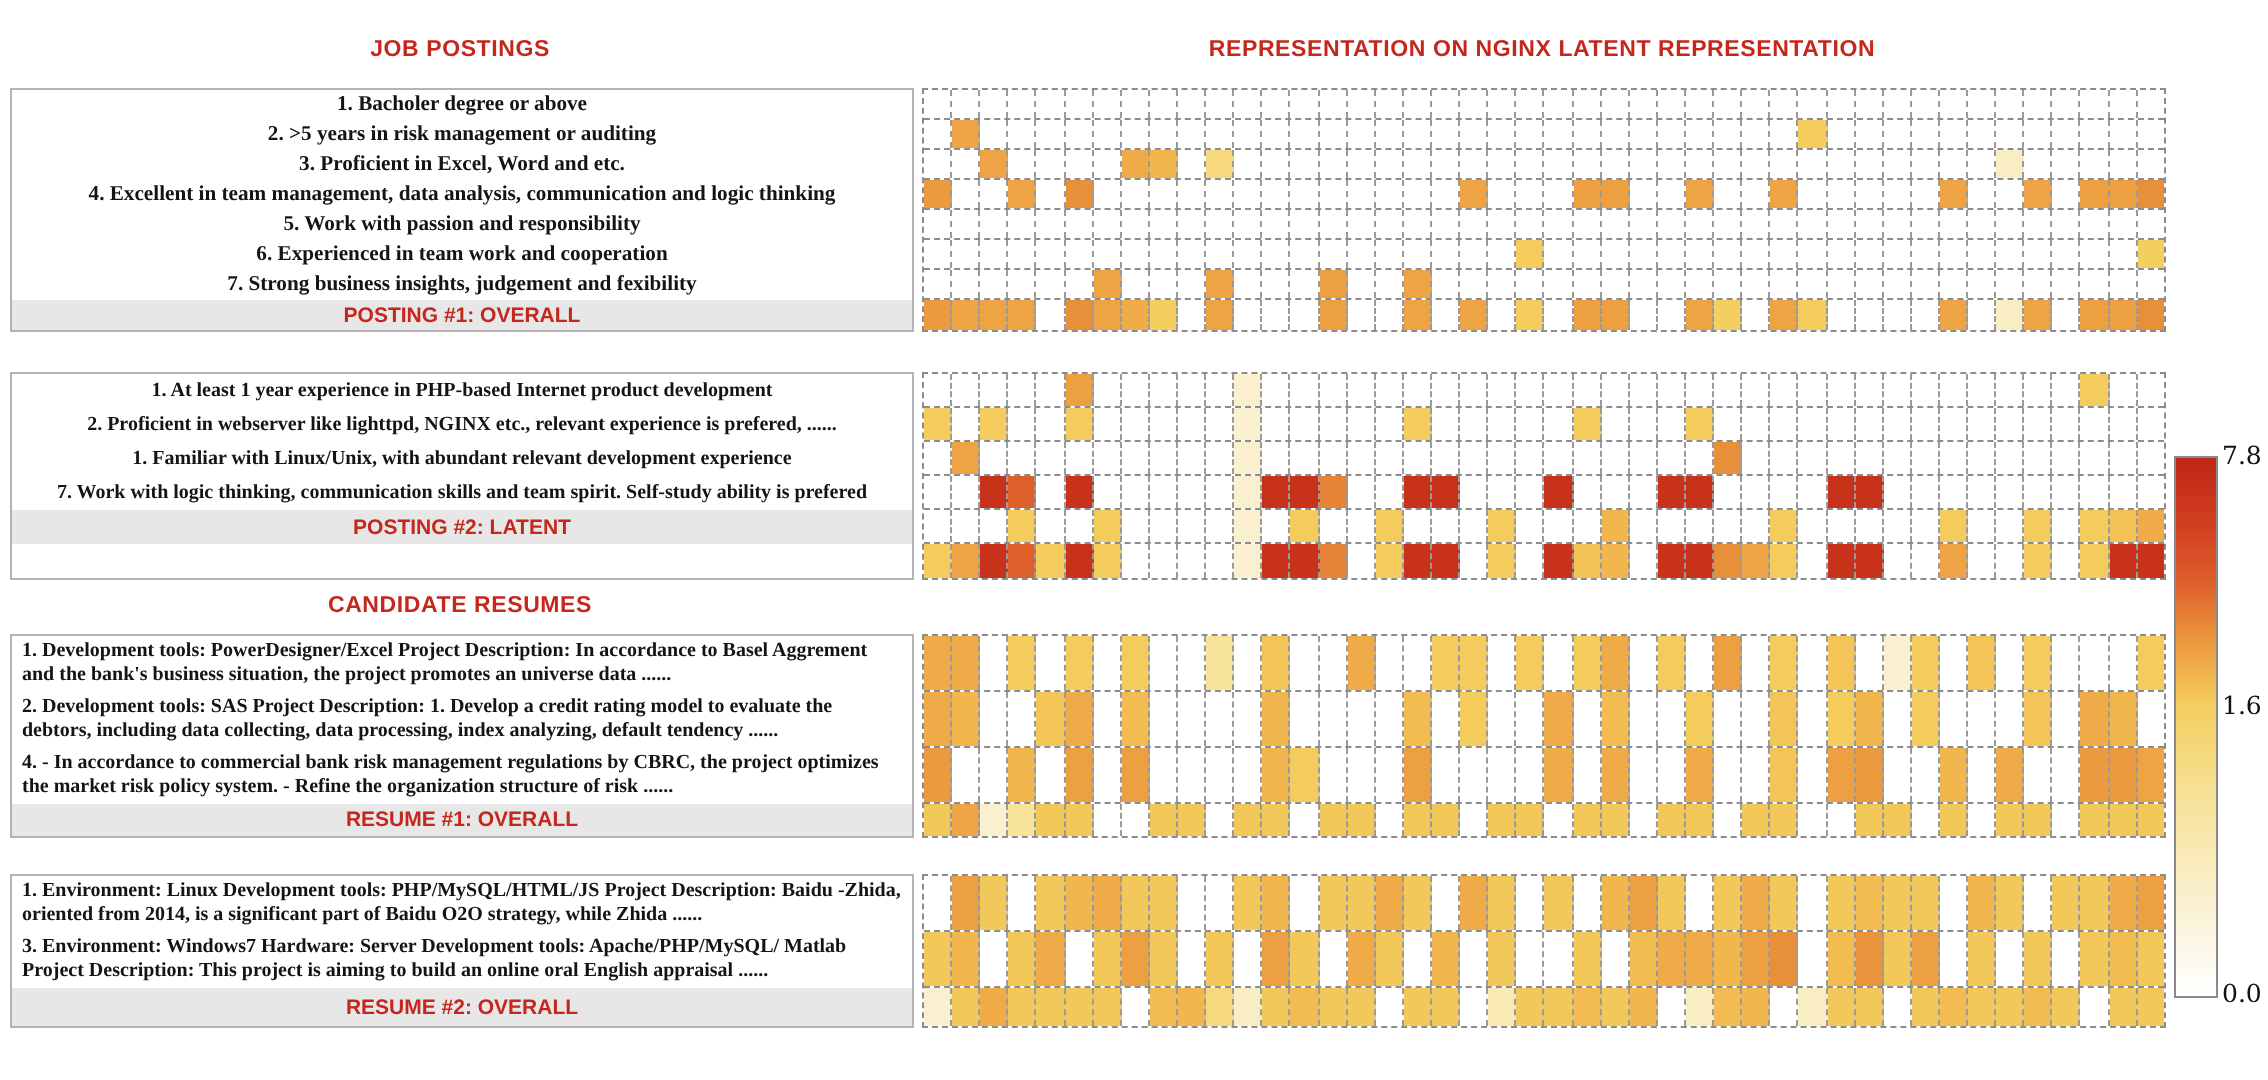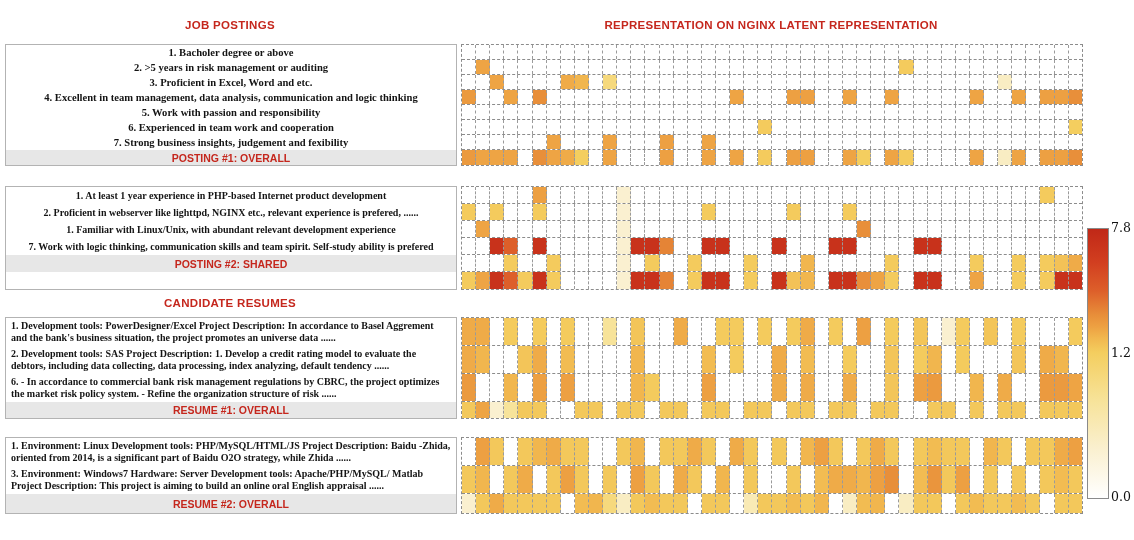--- a/index.html
+++ b/index.html
@@ -415,21 +415,21 @@
           <div class="hcell" style="background: rgb(237, 160, 66);"></div>
           <div class="hcell" style="background: rgb(237, 160, 66);"></div>
           <div class="hcell" style="background: rgb(232, 143, 58);"></div>
         </div>
       </div>
       <div class="tbox" style="top: 186px; height: 102px;">
         <div class="trow" style="height: 17px; font-size: 10px;">1. At least 1 year experience in PHP-based Internet product development</div>
         <div class="trow" style="height: 17px; font-size: 10px;">2. Proficient in webserver like lighttpd, NGINX etc., relevant experience is prefered, ......</div>
         <div class="trow" style="height: 17px; font-size: 10px;">1. Familiar with Linux/Unix, with abundant relevant development experience</div>
         <div class="trow" style="height: 17px; font-size: 10px;">7. Work with logic thinking, communication skills and team spirit. Self-study ability is prefered</div>
-        <div class="trow overall" style="height: 17px;">POSTING #2: SHARED</div>
+        <div class="trow overall" style="height: 17px;">POSTING #2: LATENT</div>
       </div>
       <div class="hmap" style="top: 186px; height: 102px;">
         <div class="hrow" style="height: 17px;">
           <div class="hcell" style="background: rgb(255, 255, 255);"></div>
           <div class="hcell" style="background: rgb(255, 255, 255);"></div>
           <div class="hcell" style="background: rgb(255, 255, 255);"></div>
           <div class="hcell" style="background: rgb(255, 255, 255);"></div>
           <div class="hcell" style="background: rgb(255, 255, 255);"></div>
           <div class="hcell" style="background: rgb(237, 160, 66);"></div>
           <div class="hcell" style="background: rgb(255, 255, 255);"></div>
@@ -698,21 +698,21 @@
           <div class="hcell" style="background: rgb(244, 203, 93);"></div>
           <div class="hcell" style="background: rgb(255, 255, 255);"></div>
           <div class="hcell" style="background: rgb(244, 203, 93);"></div>
           <div class="hcell" style="background: rgb(200, 50, 27);"></div>
           <div class="hcell" style="background: rgb(200, 50, 27);"></div>
         </div>
       </div>
       <div class="tbox" style="top: 317px; height: 100px;">
         <div class="trow left" style="height: 28px; font-size: 10px;">1. Development tools: PowerDesigner/Excel Project Description: In accordance to Basel Aggrement and the bank's business situation, the project promotes an universe data ......</div>
         <div class="trow left" style="height: 28px; font-size: 10px;">2. Development tools: SAS Project Description: 1. Develop a credit rating model to evaluate the debtors, including data collecting, data processing, index analyzing, default tendency ......</div>
-        <div class="trow left" style="height: 28px; font-size: 10px;">6. - In accordance to commercial bank risk management regulations by CBRC, the project optimizes the market risk policy system. - Refine the organization structure of risk ......</div>
+        <div class="trow left" style="height: 28px; font-size: 10px;">4. - In accordance to commercial bank risk management regulations by CBRC, the project optimizes the market risk policy system. - Refine the organization structure of risk ......</div>
         <div class="trow overall" style="height: 16px;">RESUME #1: OVERALL</div>
       </div>
       <div class="hmap" style="top: 317px; height: 100px;">
         <div class="hrow" style="height: 28px;">
           <div class="hcell" style="background: rgb(239, 171, 72);"></div>
           <div class="hcell" style="background: rgb(239, 171, 72);"></div>
           <div class="hcell" style="background: rgb(255, 255, 255);"></div>
           <div class="hcell" style="background: rgb(244, 203, 93);"></div>
           <div class="hcell" style="background: rgb(255, 255, 255);"></div>
           <div class="hcell" style="background: rgb(244, 203, 93);"></div>
@@ -1036,16 +1036,16 @@
           <div class="hcell" style="background: rgb(243, 200, 91);"></div>
           <div class="hcell" style="background: rgb(255, 255, 255);"></div>
           <div class="hcell" style="background: rgb(243, 200, 91);"></div>
           <div class="hcell" style="background: rgb(243, 200, 91);"></div>
         </div>
       </div>
     </div>
 
   <div class="cbar" id="colorbar" style="background: linear-gradient(to top, rgb(255, 255, 255) 0%, rgb(250, 240, 208) 18%, rgb(247, 227, 154) 36%, rgb(244, 206, 95) 54%, rgb(241, 182, 78) 59.6%, rgb(237, 160, 66) 63.8%, rgb(232, 143, 58) 67.9%, rgb(221, 95, 42) 77%, rgb(210, 63, 32) 87.5%, rgb(192, 40, 23) 100%);"></div>
   <div class="cbar-label" style="top:220px;">7.8</div>
-  <div class="cbar-label" style="top:345px;">1.2</div>
+  <div class="cbar-label" style="top:345px;">1.6</div>
   <div class="cbar-label" style="top:489px;">0.0</div>
 
 </div>
 
 </body></html>

